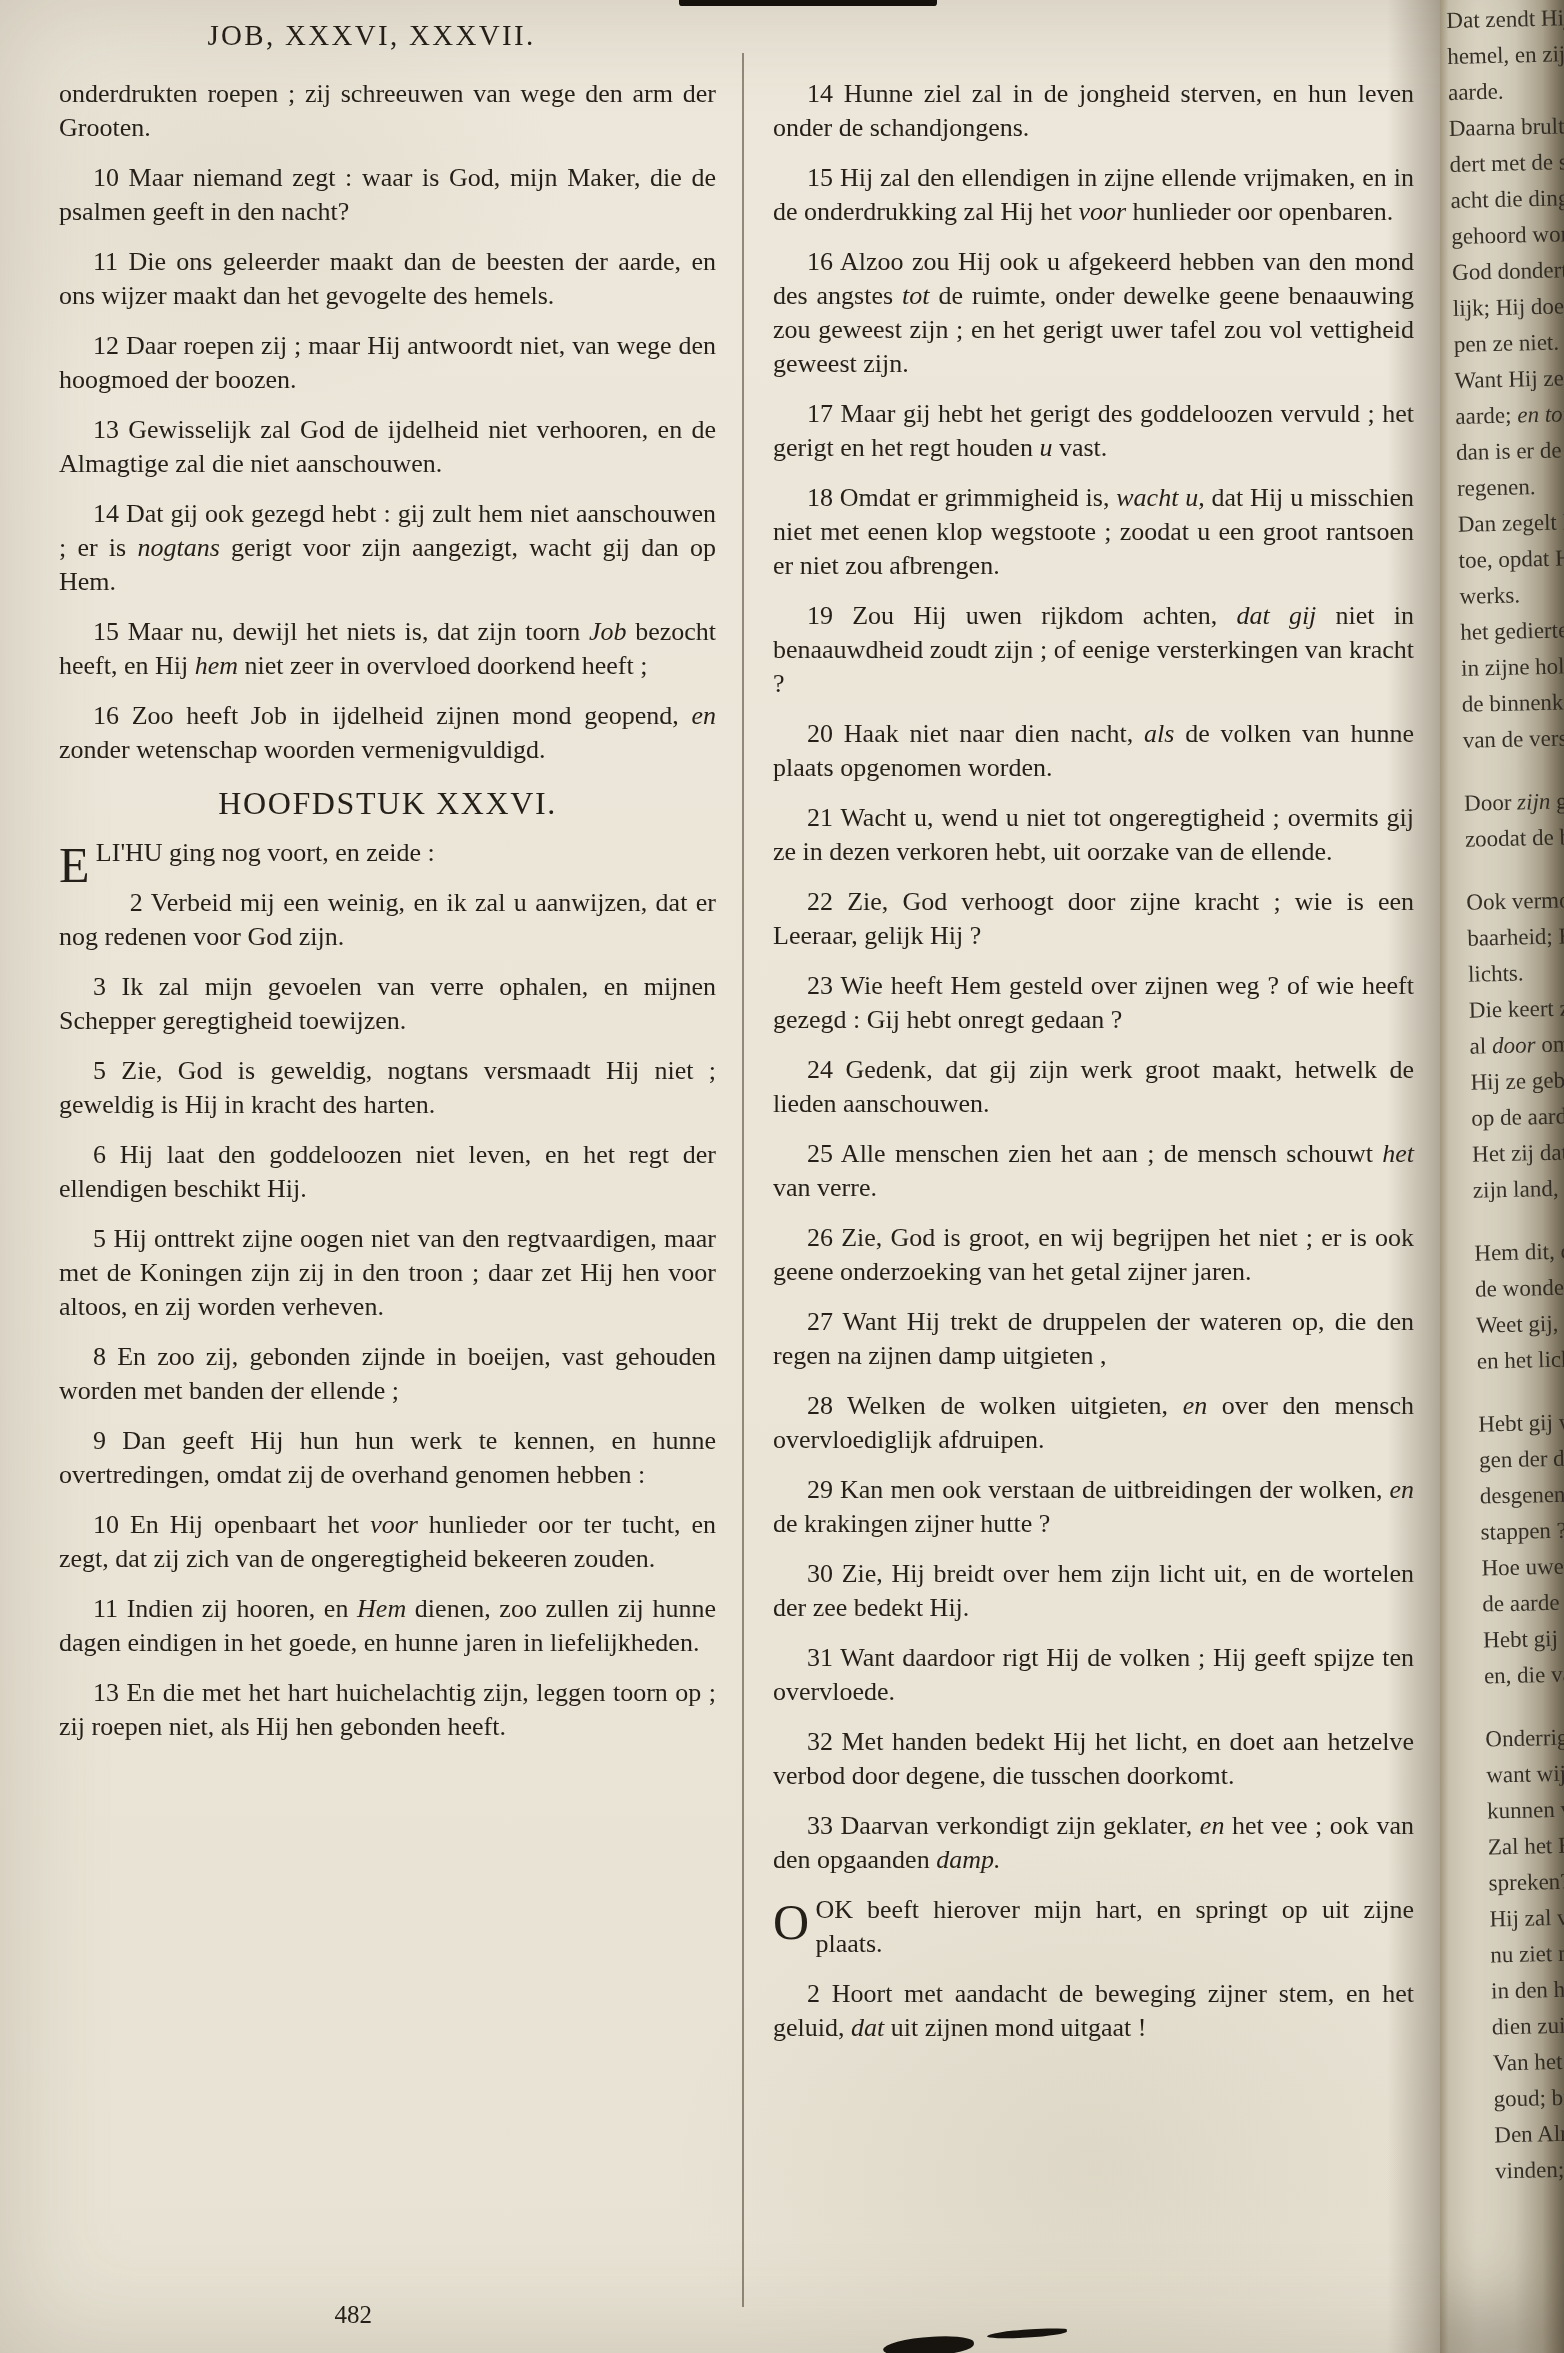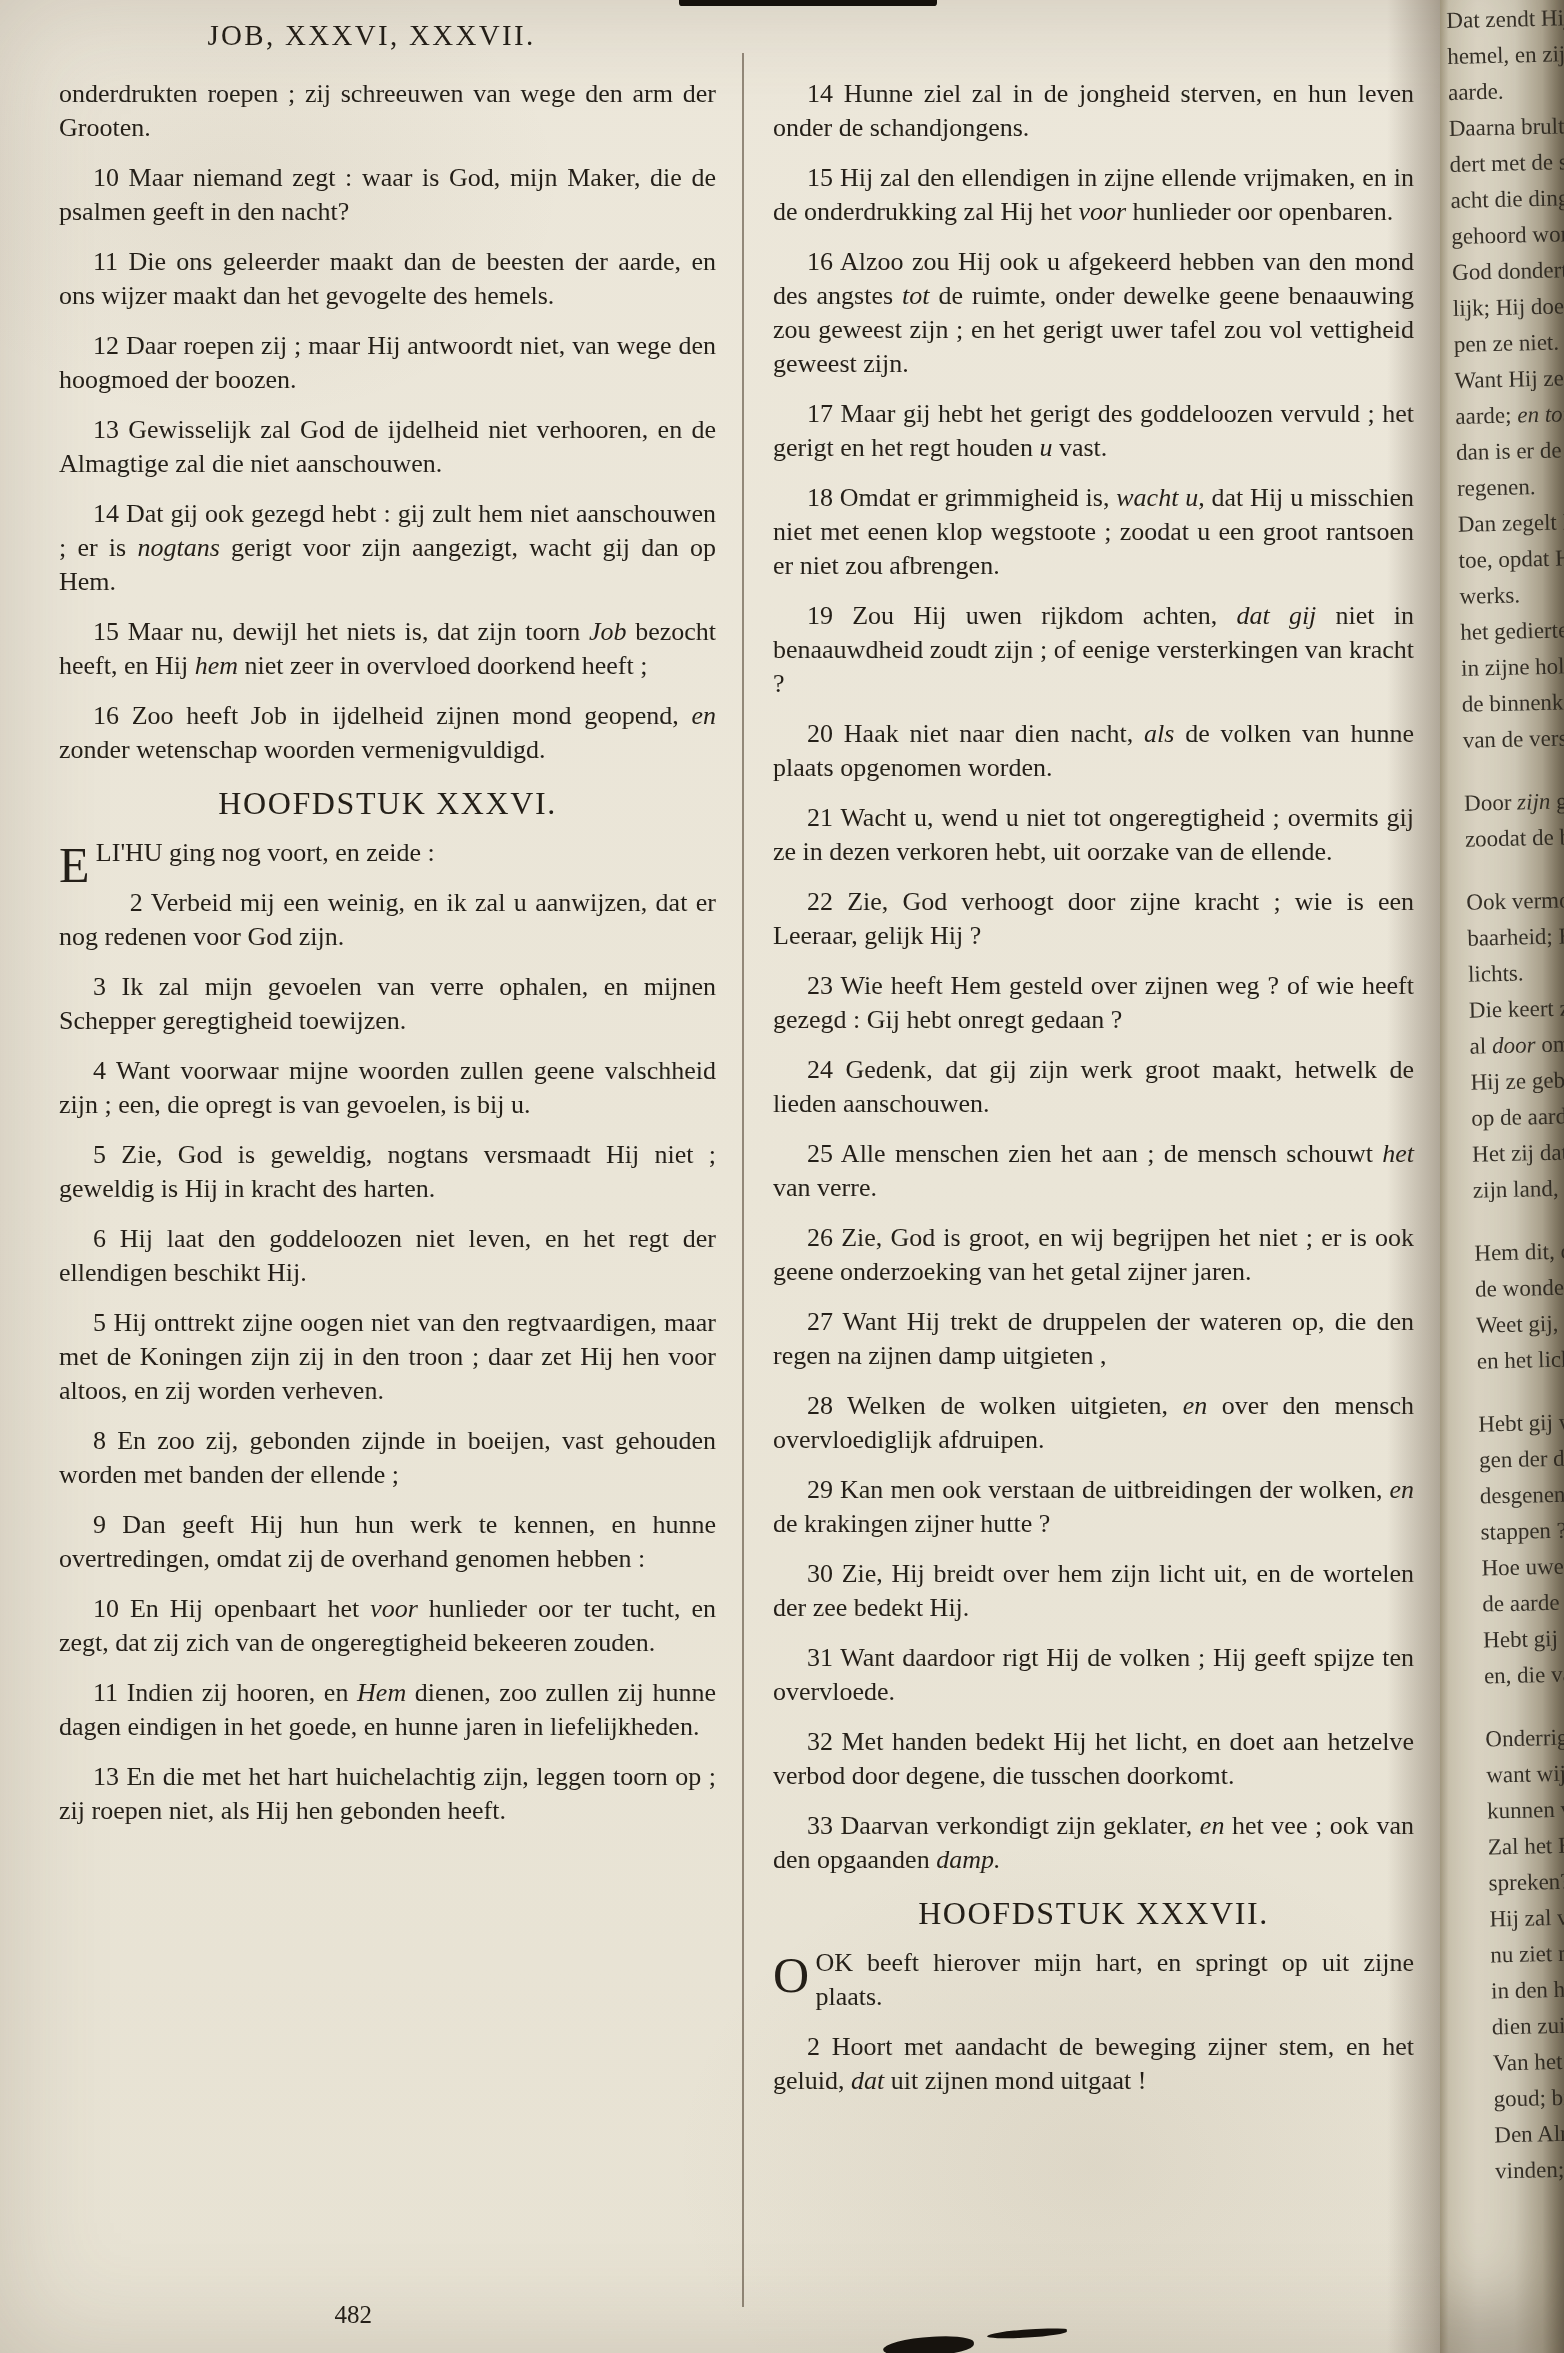--- a/index.html
+++ b/index.html
@@ -90,21 +90,20 @@
       <p class="verse">11 Die ons geleerder maakt dan de beesten der aarde, en ons wijzer maakt dan het gevogelte des hemels.</p>
       <p class="verse">12 Daar roepen zij ; maar Hij antwoordt niet, van wege den hoogmoed der boozen.</p>
       <p class="verse">13 Gewisselijk zal God de ijdelheid niet verhooren, en de Almagtige zal die niet aanschouwen.</p>
       <p class="verse">14 Dat gij ook gezegd hebt : gij zult hem niet aanschouwen ; er is <i>nogtans</i> gerigt voor zijn aangezigt, wacht gij dan op Hem.</p>
       <p class="verse">15 Maar nu, dewijl het niets is, dat zijn toorn <i>Job</i> bezocht heeft, en Hij <i>hem</i> niet zeer in overvloed doorkend heeft ;</p>
       <p class="verse">16 Zoo heeft Job in ijdelheid zijnen mond geopend, <i>en</i> zonder wetenschap woorden vermenigvuldigd.</p>
       <h2 class="chapter-heading">HOOFDSTUK XXXVI.</h2>
       <p class="verse dropcap-verse"><span class="dropcap">E</span>LI'HU ging nog voort, en zeide :</p>
       <p class="verse">2 Verbeid mij een weinig, en ik zal u aanwijzen, dat er nog redenen voor God zijn.</p>
       <p class="verse">3 Ik zal mijn gevoelen van verre ophalen, en mijnen Schepper geregtigheid toewijzen.</p>
-      <p class="verse">4 Want voorwaar mijne woorden zullen geene valschheid zijn ; een, die opregt is van gevoelen, is bij u.</p>
       <p class="verse">5 Zie, God is geweldig, nogtans versmaadt Hij niet ; geweldig is Hij in kracht des harten.</p>
       <p class="verse">6 Hij laat den goddeloozen niet leven, en het regt der ellendigen beschikt Hij.</p>
       <p class="verse">5 Hij onttrekt zijne oogen niet van den regtvaardigen, maar met de Koningen zijn zij in den troon ; daar zet Hij hen voor altoos, en zij worden verheven.</p>
       <p class="verse">8 En zoo zij, gebonden zijnde in boeijen, vast gehouden worden met banden der ellende ;</p>
       <p class="verse">9 Dan geeft Hij hun hun werk te kennen, en hunne overtredingen, omdat zij de overhand genomen hebben :</p>
       <p class="verse">10 En Hij openbaart het <i>voor</i> hunlieder oor ter tucht, en zegt, dat zij zich van de ongeregtigheid bekeeren zouden.</p>
       <p class="verse">11 Indien zij hooren, en <i>Hem</i> dienen, zoo zullen zij hunne dagen eindigen in het goede, en hunne jaren in liefelijkheden.</p>
       <p class="verse">13 En die met het hart huichelachtig zijn, leggen toorn op ; zij roepen niet, als Hij hen gebonden heeft.</p>
     </div>
   <div class="column-divider"></div>
@@ -122,21 +121,20 @@
       <p class="verse">24 Gedenk, dat gij zijn werk groot maakt, hetwelk de lieden aanschouwen.</p>
       <p class="verse">25 Alle menschen zien het aan ; de mensch schouwt <i>het</i> van verre.</p>
       <p class="verse">26 Zie, God is groot, en wij begrijpen het niet ; er is ook geene onderzoeking van het getal zijner jaren.</p>
       <p class="verse">27 Want Hij trekt de druppelen der wateren op, die den regen na zijnen damp uitgieten ,</p>
       <p class="verse">28 Welken de wolken uitgieten, <i>en</i> over den mensch overvloediglijk afdruipen.</p>
       <p class="verse">29 Kan men ook verstaan de uitbreidingen der wolken, <i>en</i> de krakingen zijner hutte ?</p>
       <p class="verse">30 Zie, Hij breidt over hem zijn licht uit, en de wortelen der zee bedekt Hij.</p>
       <p class="verse">31 Want daardoor rigt Hij de volken ; Hij geeft spijze ten overvloede.</p>
       <p class="verse">32 Met handen bedekt Hij het licht, en doet aan hetzelve verbod door degene, die tusschen doorkomt.</p>
       <p class="verse">33 Daarvan verkondigt zijn geklater, <i>en</i> het vee ; ook van den opgaanden <i>damp.</i></p>
-      <h2 class="chapter-heading">HOOFDSTUK XXXVII.</h2>
       <p class="verse dropcap-verse"><span class="dropcap">O</span>OK beeft hierover mijn hart, en springt op uit zijne plaats.</p>
       <p class="verse">2 Hoort met aandacht de beweging zijner stem, en het geluid, <i>dat</i> uit zijnen mond uitgaat !</p>
     </div>
 
   <div class="page-number">482</div>
 
   <div class="gutter-shadow"></div>
   <div class="edge">
     <div class="edge-inner">
         <div class="edge-line">Dat zendt Hij regtu</div>

